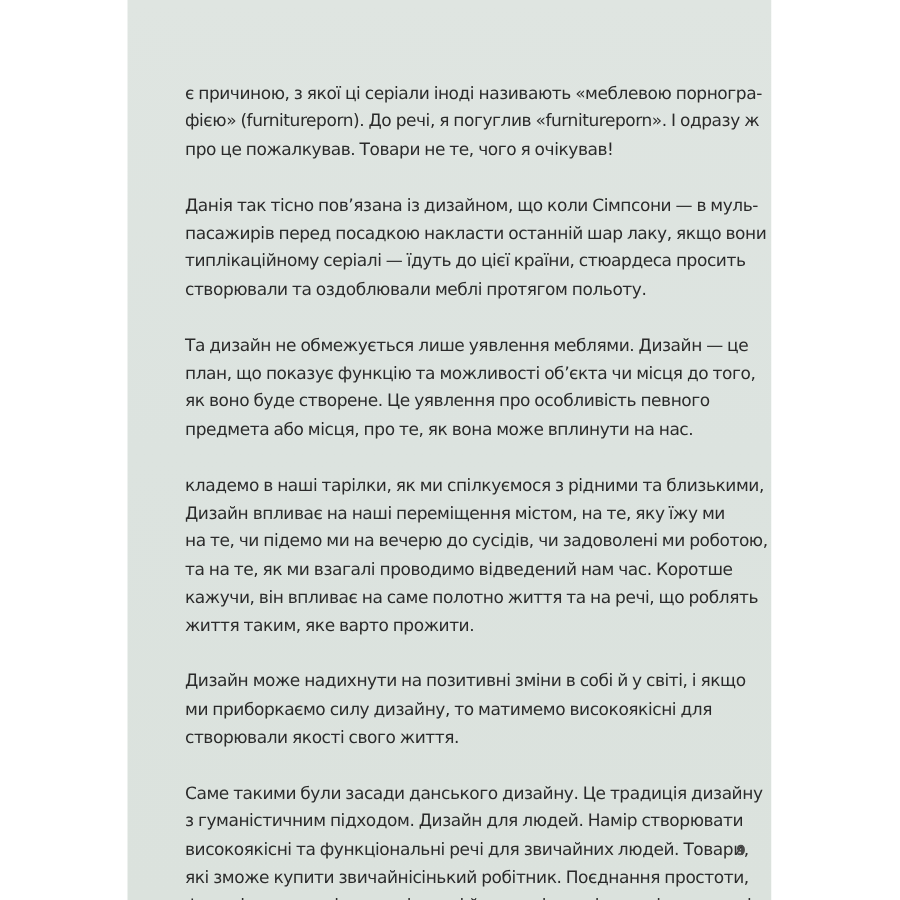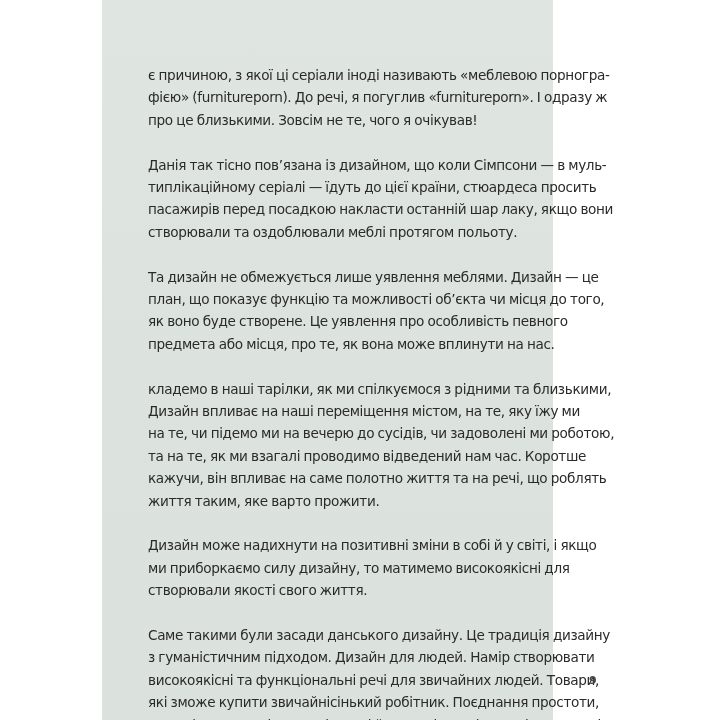--- a/index.html
+++ b/index.html
@@ -7,21 +7,21 @@
       padding: 0;
       width: 720px;
       height: 720px;
       background: #ffffff;
       overflow: hidden;
     }
     .page {
       position: absolute;
       left: 102px;
       top: 0;
-      width: 451px;
+      width: 515px;
       height: 720px;
       background: linear-gradient(180deg, #dfe5e1 0%, #dce3df 50%, #dbe2dd 100%);
     }
     .text-block {
       position: absolute;
       left: 46px;
       top: 64px;
       width: 430px;
       font-family: "DejaVu Sans", sans-serif;
       font-size: 13.6px;
@@ -49,27 +49,27 @@
   </style>
 </head>
 <body>
 
 <div class="page">
   <div class="text-block">
 
     <p class="para">
       <span class="line">є причиною, з якої ці серіали іноді називають «меблевою порногра-</span>
       <span class="line">фією» (furnitureporn). До речі, я погуглив «furnitureporn». І одразу ж</span>
-      <span class="line">про це близькими. Зовсім не те, чого я очікував!</span>
+      <span class="line">про це пожалкував. Товари не те, чого я очікував!</span>
     </p>
 
     <p class="para">
       <span class="line">Данія так тісно пов’язана із дизайном, що коли Сімпсони — в муль-</span>
+      <span class="line">пасажирів перед посадкою накласти останній шар лаку, якщо вони</span>
       <span class="line">типлікаційному серіалі — їдуть до цієї країни, стюардеса просить</span>
-      <span class="line">пасажирів перед посадкою накласти останній шар лаку, якщо вони</span>
       <span class="line">створювали та оздоблювали меблі протягом польоту.</span>
     </p>
 
     <p class="para">
       <span class="line">Та дизайн не обмежується лише уявлення меблями. Дизайн — це</span>
       <span class="line">план, що показує функцію та можливості об’єкта чи місця до того,</span>
       <span class="line">як воно буде створене. Це уявлення про особливість певного</span>
       <span class="line">предмета або місця, про те, як вона може вплинути на нас.</span>
     </p>
 

